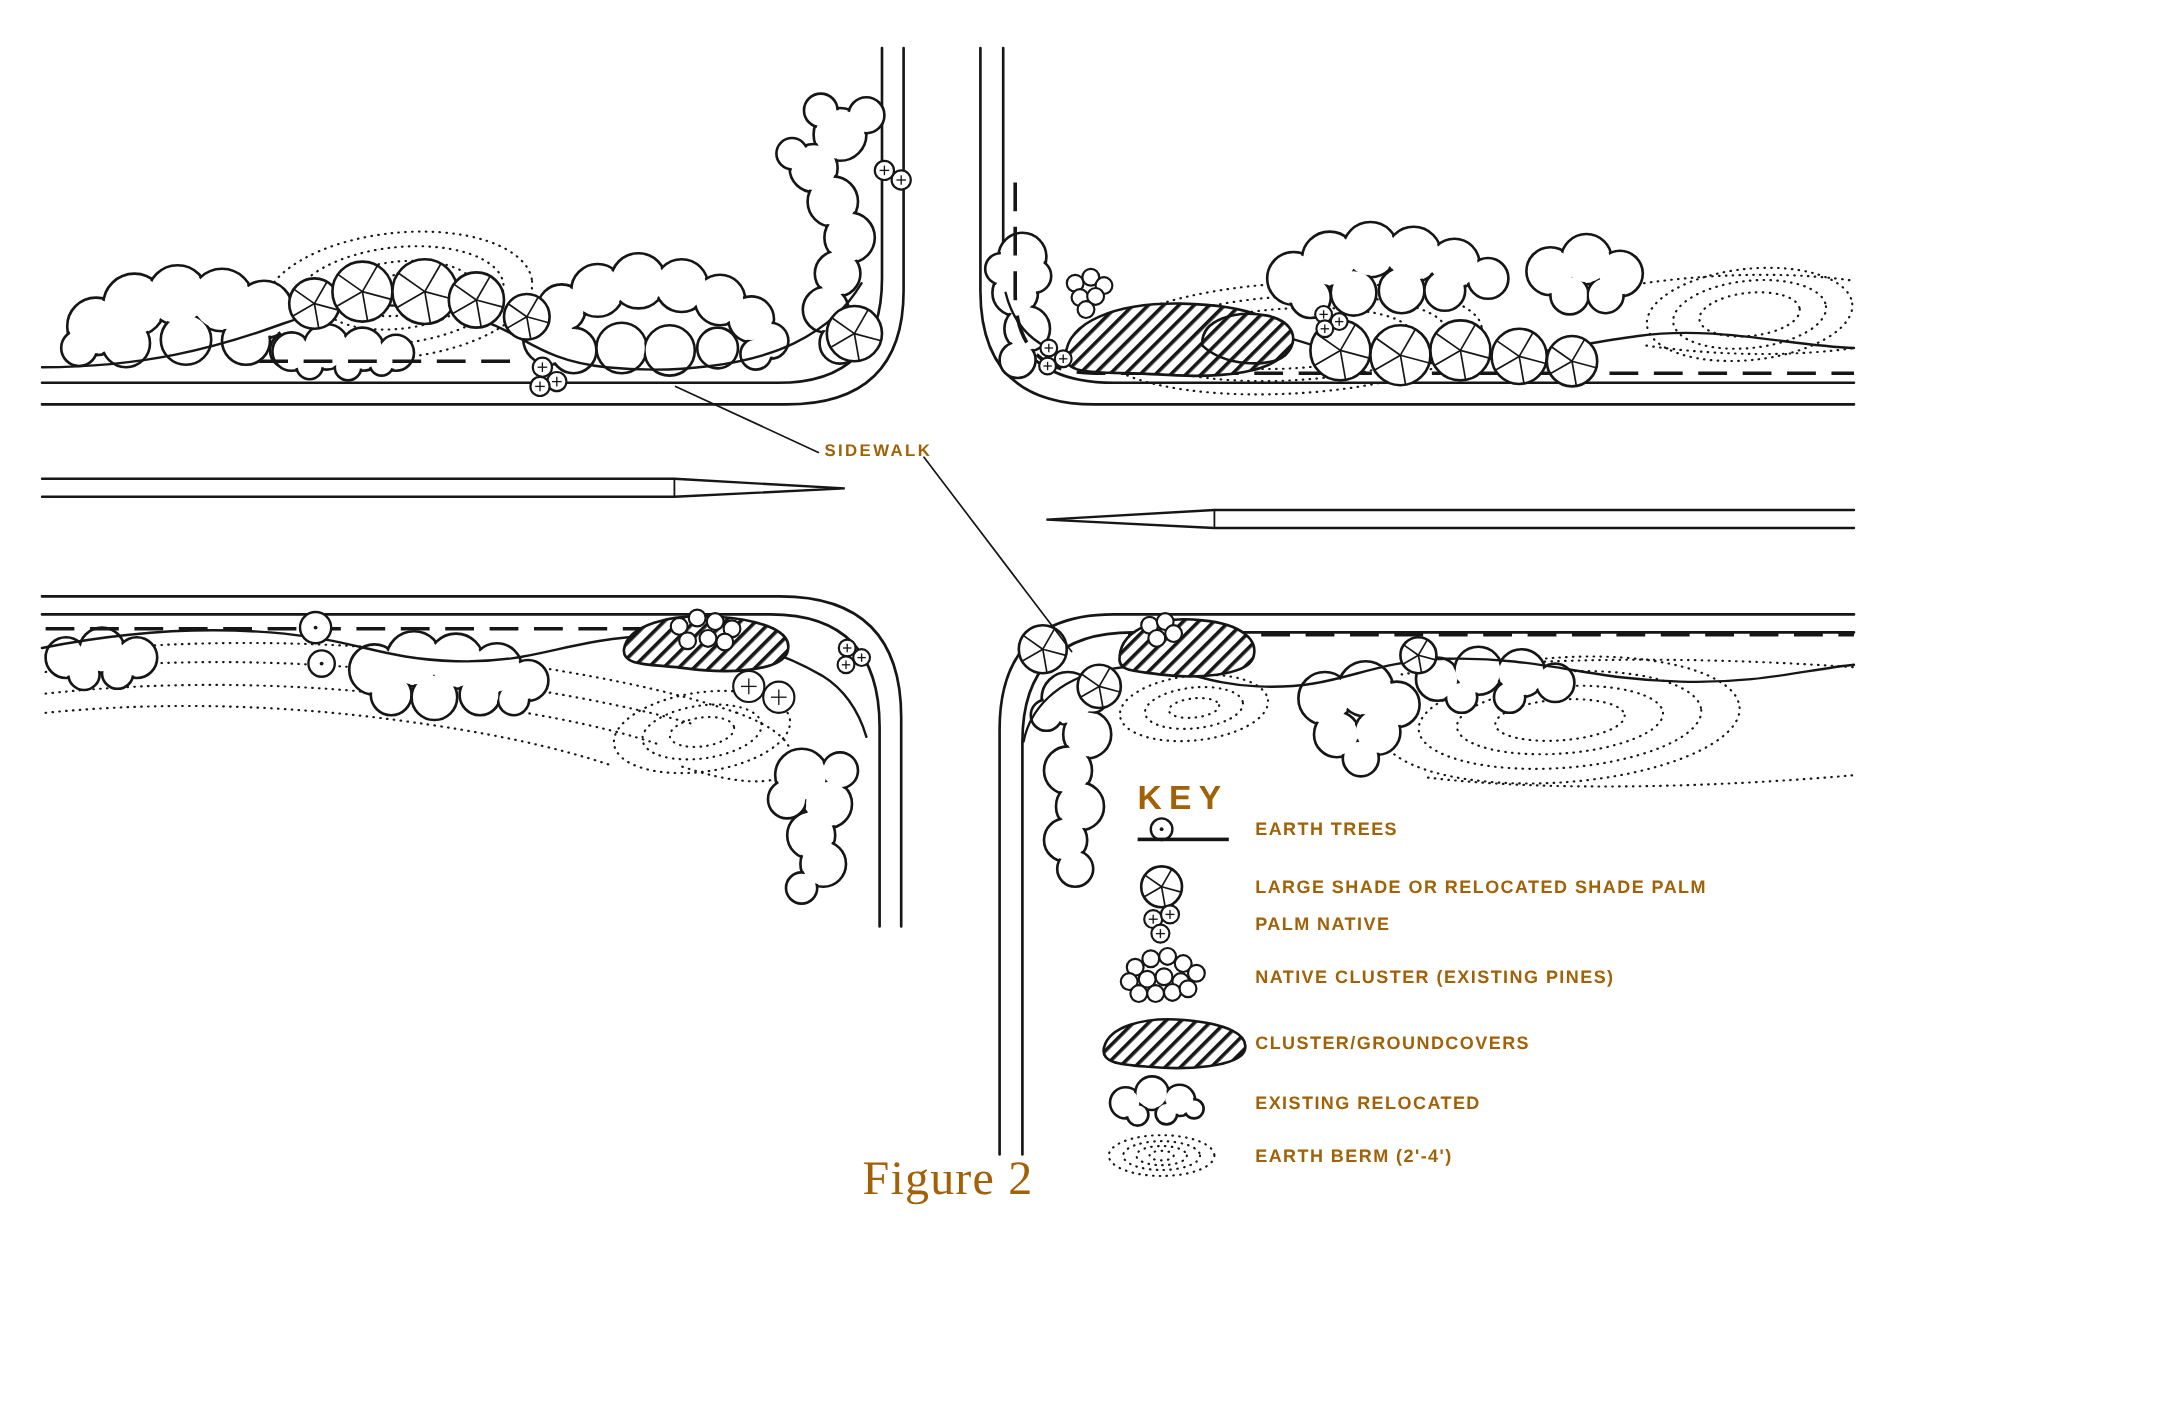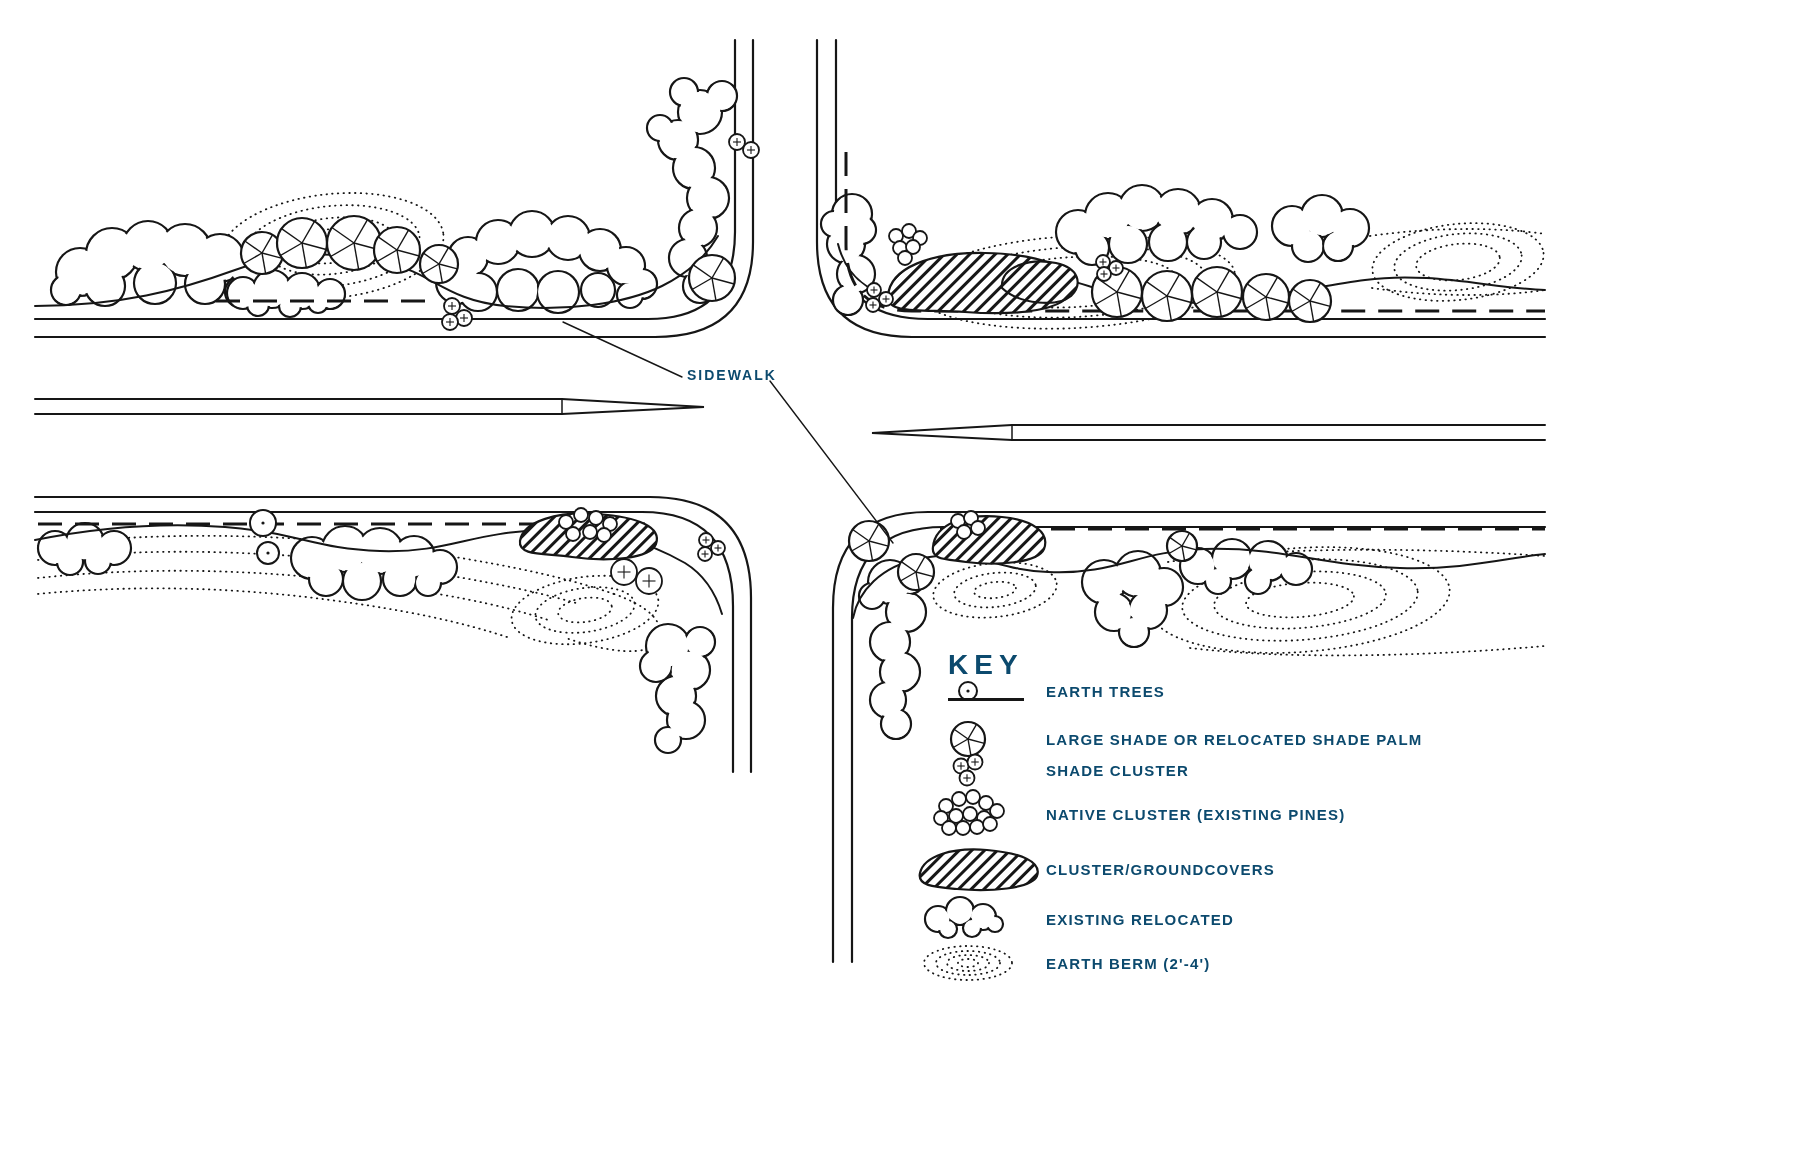--- a/index.html
+++ b/index.html
@@ -1,18 +1,18 @@
 <!DOCTYPE html>
 <html><head>
 <meta charset="utf-8">
 <style>
   *{margin:0;padding:0;box-sizing:border-box}
   body{background:#ffffff}
   .canvas{position:relative;width:1800px;height:1169px;background:#fff;
-          font-family:"Liberation Sans",sans-serif;color:#0c4a6e;overflow:hidden}
+          font-family:"Liberation Sans",sans-serif;color:#a16207;overflow:hidden}
   #plan{position:absolute;left:0;top:0}
   .hand{position:absolute;font-weight:700;letter-spacing:2px;white-space:nowrap}
   #sidewalk-label{left:687px;top:367px;font-size:14px}
   .key-title{position:absolute;left:948px;top:649px;font-size:28px;font-weight:700;
              letter-spacing:6px;border-bottom:3px solid #161616;padding-bottom:17px}
   .key-label{position:absolute;left:1046px;font-size:15px;font-weight:700;
              letter-spacing:1.2px;white-space:nowrap}
   .caption{position:absolute;left:640px;top:958px;width:300px;text-align:center;
            font-family:"Liberation Serif",serif;font-size:40px;letter-spacing:1px}
 </style>
@@ -513,19 +513,20 @@
         <ellipse cx="968" cy="963" rx="21" ry="8" fill="none" stroke="#161616" stroke-width="1.8" stroke-dasharray="0.5 5.2" stroke-linecap="round" transform="rotate(0 968 963)"></ellipse>
         <ellipse cx="968" cy="963" rx="10" ry="4" fill="none" stroke="#161616" stroke-width="1.8" stroke-dasharray="0.5 5.2" stroke-linecap="round" transform="rotate(0 968 963)"></ellipse>
       </g>
     </svg>
 
   <div class="hand" id="sidewalk-label">SIDEWALK</div>
 
   <div class="key-title">KEY</div>
   <div class="key-label" style="top:683px">EARTH TREES</div>
   <div class="key-label" style="top:731px">LARGE SHADE OR RELOCATED SHADE PALM</div>
-  <div class="key-label" style="top:762px">SHADE CLUSTER</div>
+  <div class="key-label" style="top:762px">PALM NATIVE</div>
   <div class="key-label" style="top:806px">NATIVE CLUSTER (EXISTING PINES)</div>
   <div class="key-label" style="top:861px">CLUSTER/GROUNDCOVERS</div>
   <div class="key-label" style="top:911px">EXISTING RELOCATED</div>
   <div class="key-label" style="top:955px">EARTH BERM (2'-4')</div>
 
+  <div class="caption">Figure 2</div>
 </div>
 
 </body></html>

